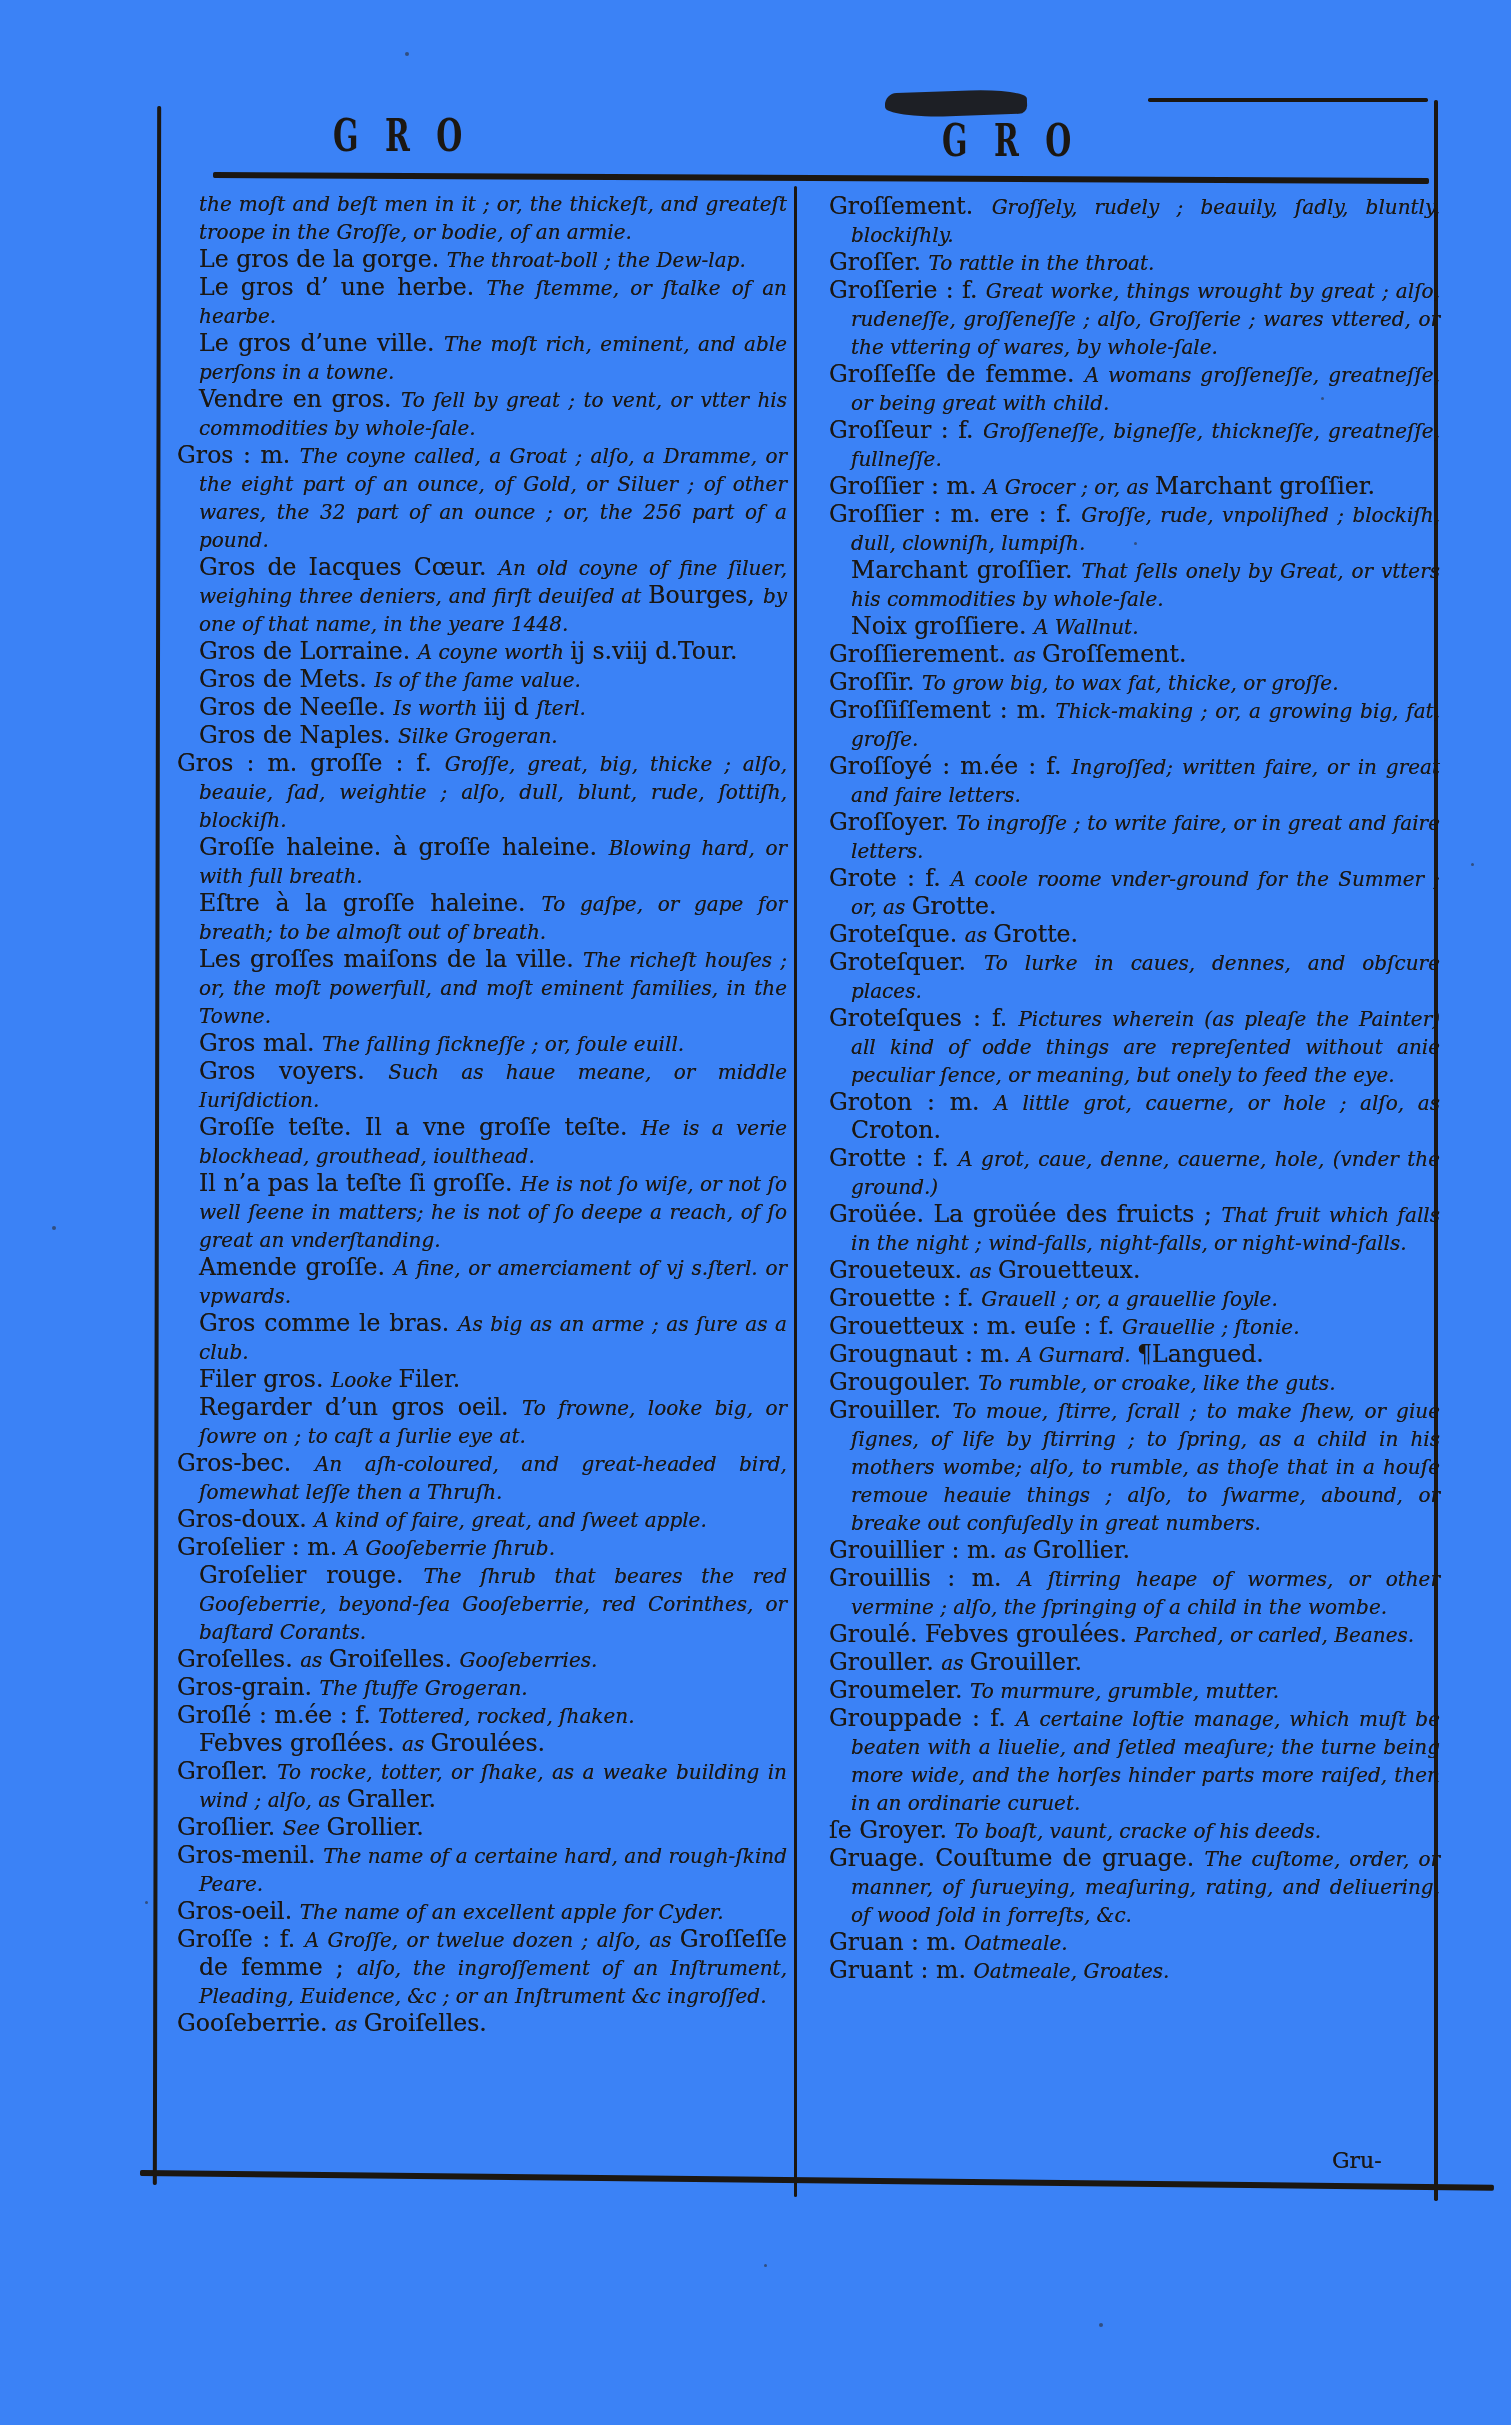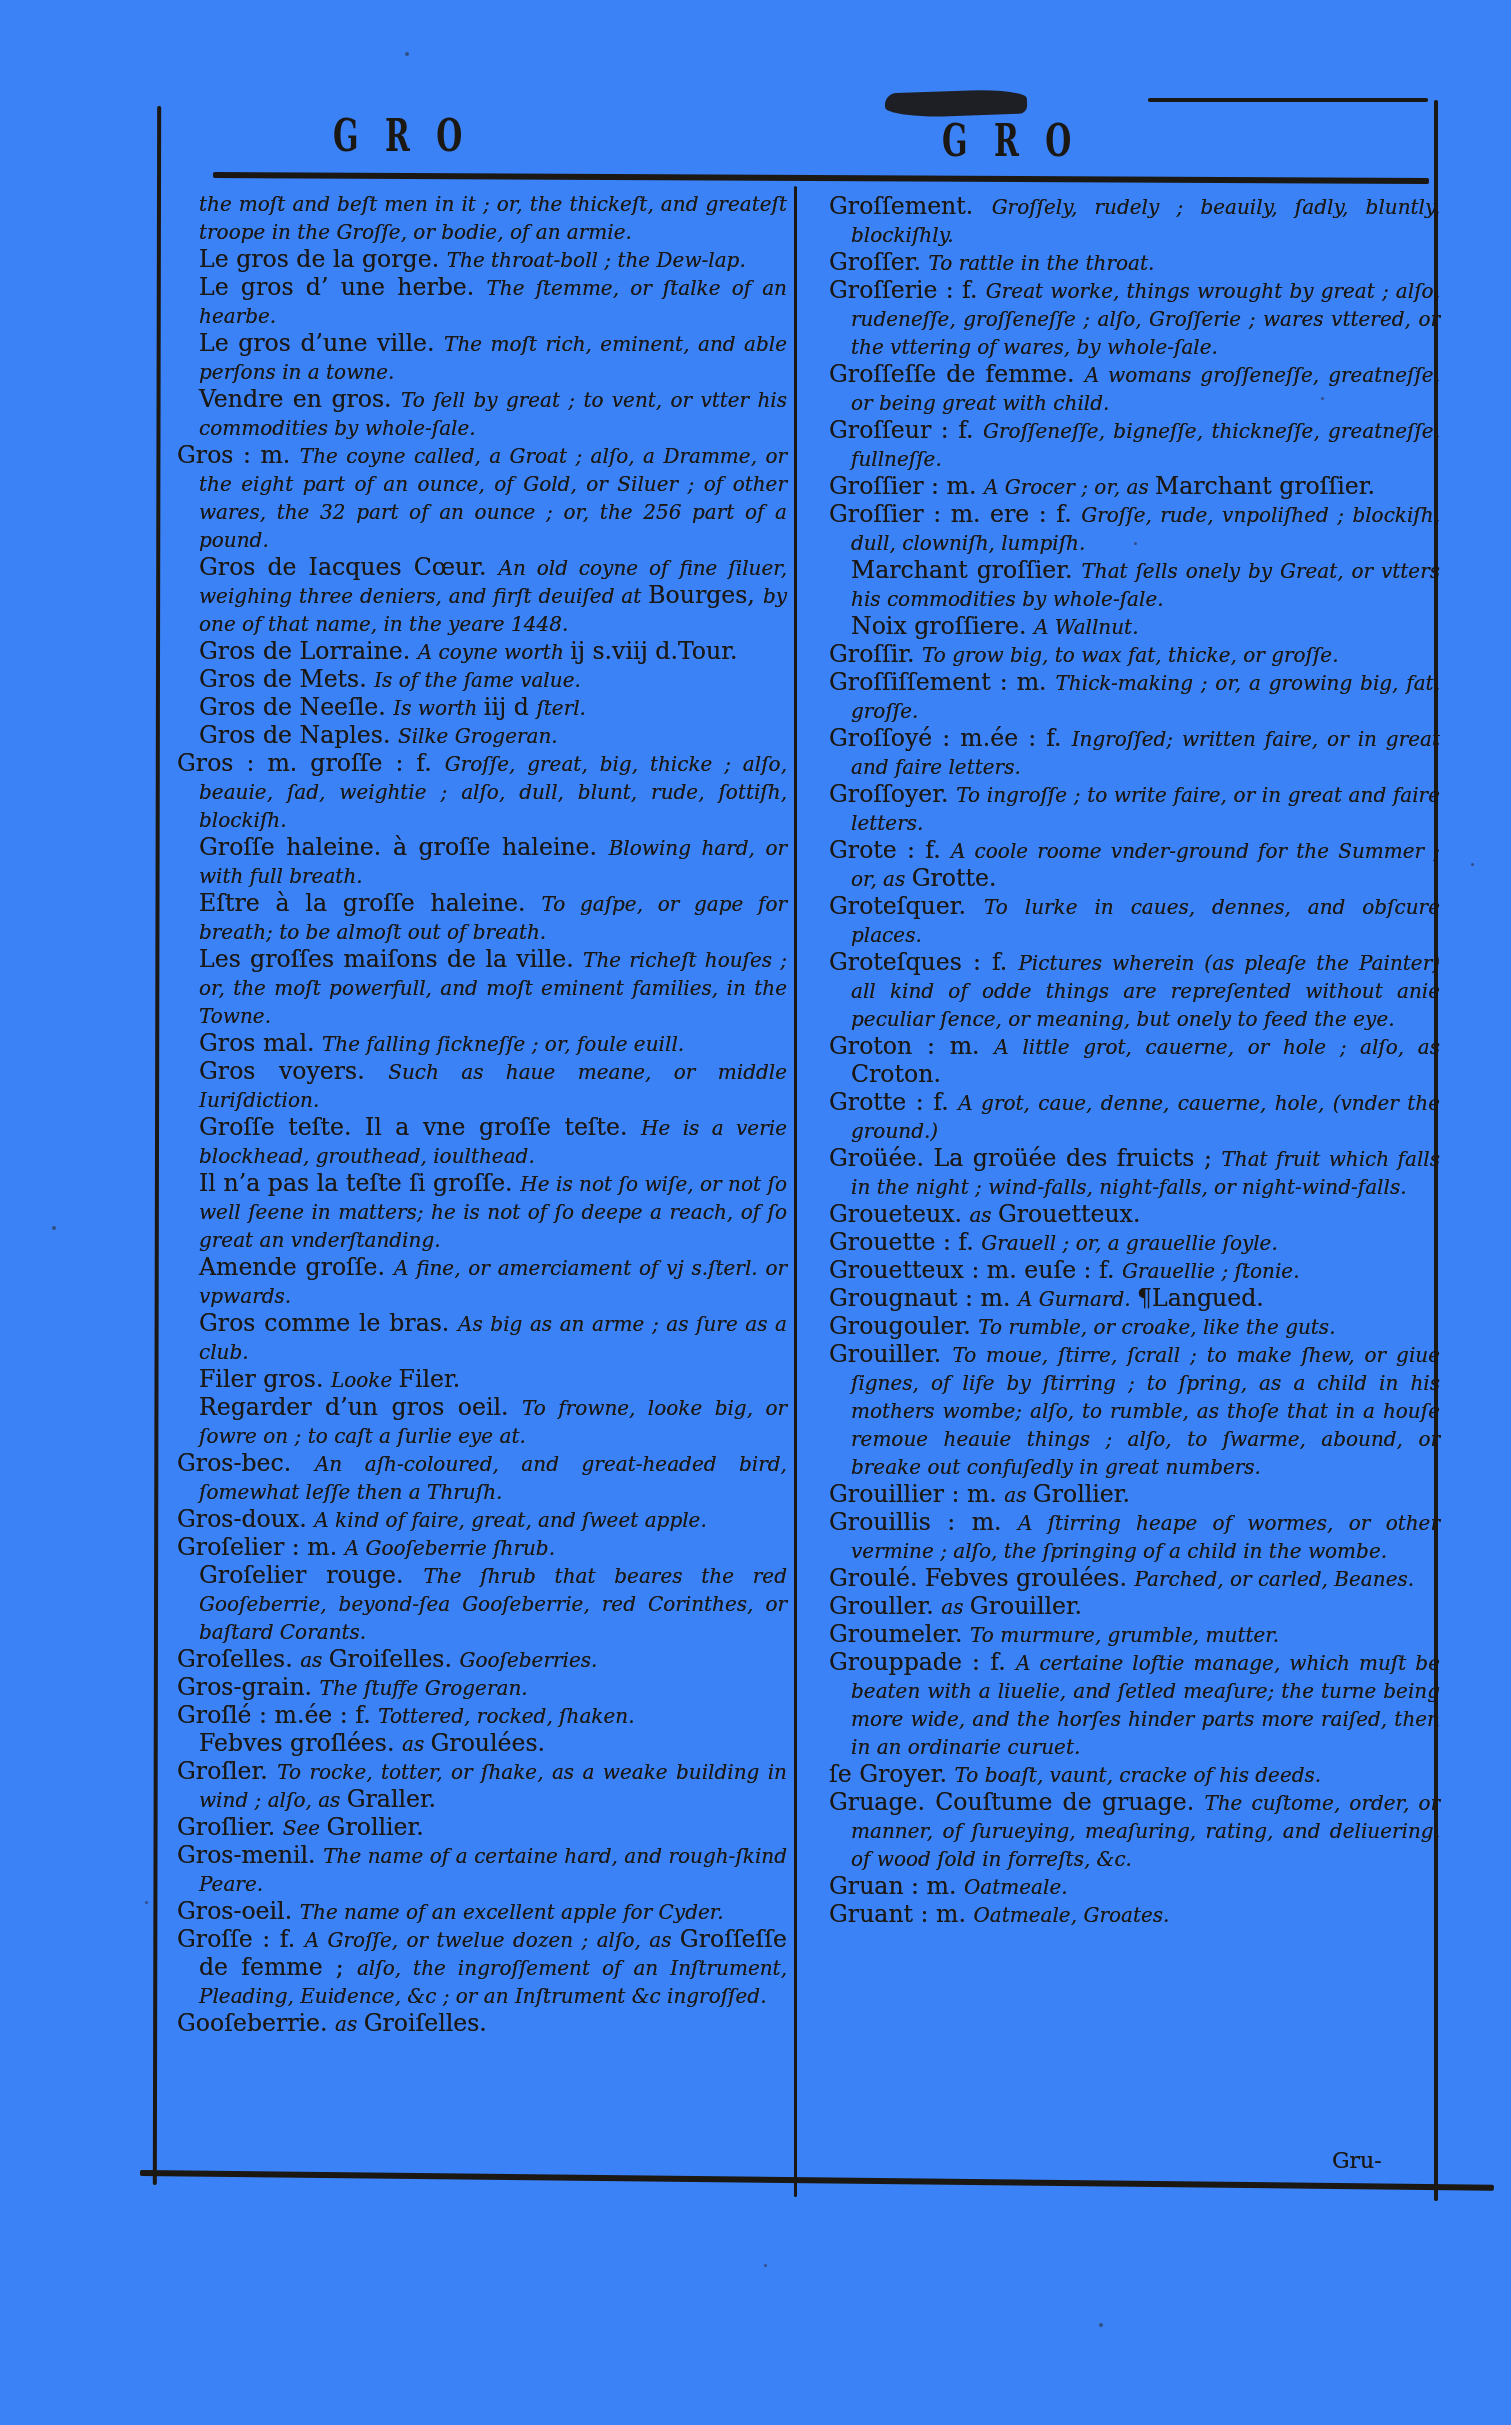--- a/index.html
+++ b/index.html
@@ -102,25 +102,27 @@
   <div class="col" id="col-right">
       <p class="entry main"><span class="rom">Groſſement. </span><span class="ital">Groſſely, rudely ; beauily, ſadly, bluntly, blockiſhly.</span></p>
       <p class="entry main"><span class="rom">Groſſer. </span><span class="ital">To rattle in the throat.</span></p>
       <p class="entry main"><span class="rom">Groſſerie : f. </span><span class="ital">Great worke, things wrought by great ; alſo, rudeneſſe, groſſeneſſe ; alſo, Groſſerie ; wares vttered, or the vttering of wares, by whole-ſale.</span></p>
       <p class="entry main"><span class="rom">Groſſeſſe de femme. </span><span class="ital">A womans groſſeneſſe, greatneſſe, or being great with child.</span></p>
       <p class="entry main"><span class="rom">Groſſeur : f. </span><span class="ital">Groſſeneſſe, bigneſſe, thickneſſe, greatneſſe, fullneſſe.</span></p>
       <p class="entry main"><span class="rom">Groſſier : m. </span><span class="ital">A Grocer ; or, as </span><span class="rom">Marchant groſſier.</span></p>
       <p class="entry main"><span class="rom">Groſſier : m. ere : f. </span><span class="ital">Groſſe, rude, vnpoliſhed ; blockiſh, dull, clowniſh, lumpiſh.</span></p>
       <p class="entry sub"><span class="rom">Marchant groſſier. </span><span class="ital">That ſells onely by Great, or vtters his commodities by whole-ſale.</span></p>
       <p class="entry sub"><span class="rom">Noix groſſiere. </span><span class="ital">A Wallnut.</span></p>
+      <p class="entry main"><span class="rom">Groſſierement. </span><span class="ital">as </span><span class="rom">Groſſement.</span></p>
       <p class="entry main"><span class="rom">Groſſir. </span><span class="ital">To grow big, to wax fat, thicke, or groſſe.</span></p>
       <p class="entry main"><span class="rom">Groſſiſſement : m. </span><span class="ital">Thick-making ; or, a growing big, fat, groſſe.</span></p>
       <p class="entry main"><span class="rom">Groſſoyé : m.ée : f. </span><span class="ital">Ingroſſed; written faire, or in great and faire letters.</span></p>
       <p class="entry main"><span class="rom">Groſſoyer. </span><span class="ital">To ingroſſe ; to write faire, or in great and faire letters.</span></p>
       <p class="entry main"><span class="rom">Grote : f. </span><span class="ital">A coole roome vnder-ground for the Summer ; or, as </span><span class="rom">Grotte.</span></p>
+      <p class="entry main"><span class="rom">Groteſque. </span><span class="ital">as </span><span class="rom">Grotte.</span></p>
       <p class="entry main"><span class="rom">Groteſquer. </span><span class="ital">To lurke in caues, dennes, and obſcure places.</span></p>
       <p class="entry main"><span class="rom">Groteſques : f. </span><span class="ital">Pictures wherein (as pleaſe the Painter) all kind of odde things are repreſented without anie peculiar ſence, or meaning, but onely to feed the eye.</span></p>
       <p class="entry main"><span class="rom">Groton : m. </span><span class="ital">A little grot, cauerne, or hole ; alſo, as </span><span class="rom">Croton.</span></p>
       <p class="entry main"><span class="rom">Grotte : f. </span><span class="ital">A grot, caue, denne, cauerne, hole, (vnder the ground.)</span></p>
       <p class="entry main"><span class="rom">Groüée. La groüée des fruicts ; </span><span class="ital">That fruit which falls in the night ; wind-falls, night-falls, or night-wind-falls.</span></p>
       <p class="entry main"><span class="rom">Groueteux. </span><span class="ital">as </span><span class="rom">Grouetteux.</span></p>
       <p class="entry main"><span class="rom">Grouette : f. </span><span class="ital">Grauell ; or, a grauellie ſoyle.</span></p>
       <p class="entry main"><span class="rom">Grouetteux : m. euſe : f. </span><span class="ital">Grauellie ; ſtonie.</span></p>
       <p class="entry main"><span class="rom">Grougnaut : m. </span><span class="ital">A Gurnard. </span><span class="rom">¶Langued.</span></p>
       <p class="entry main"><span class="rom">Grougouler. </span><span class="ital">To rumble, or croake, like the guts.</span></p>

